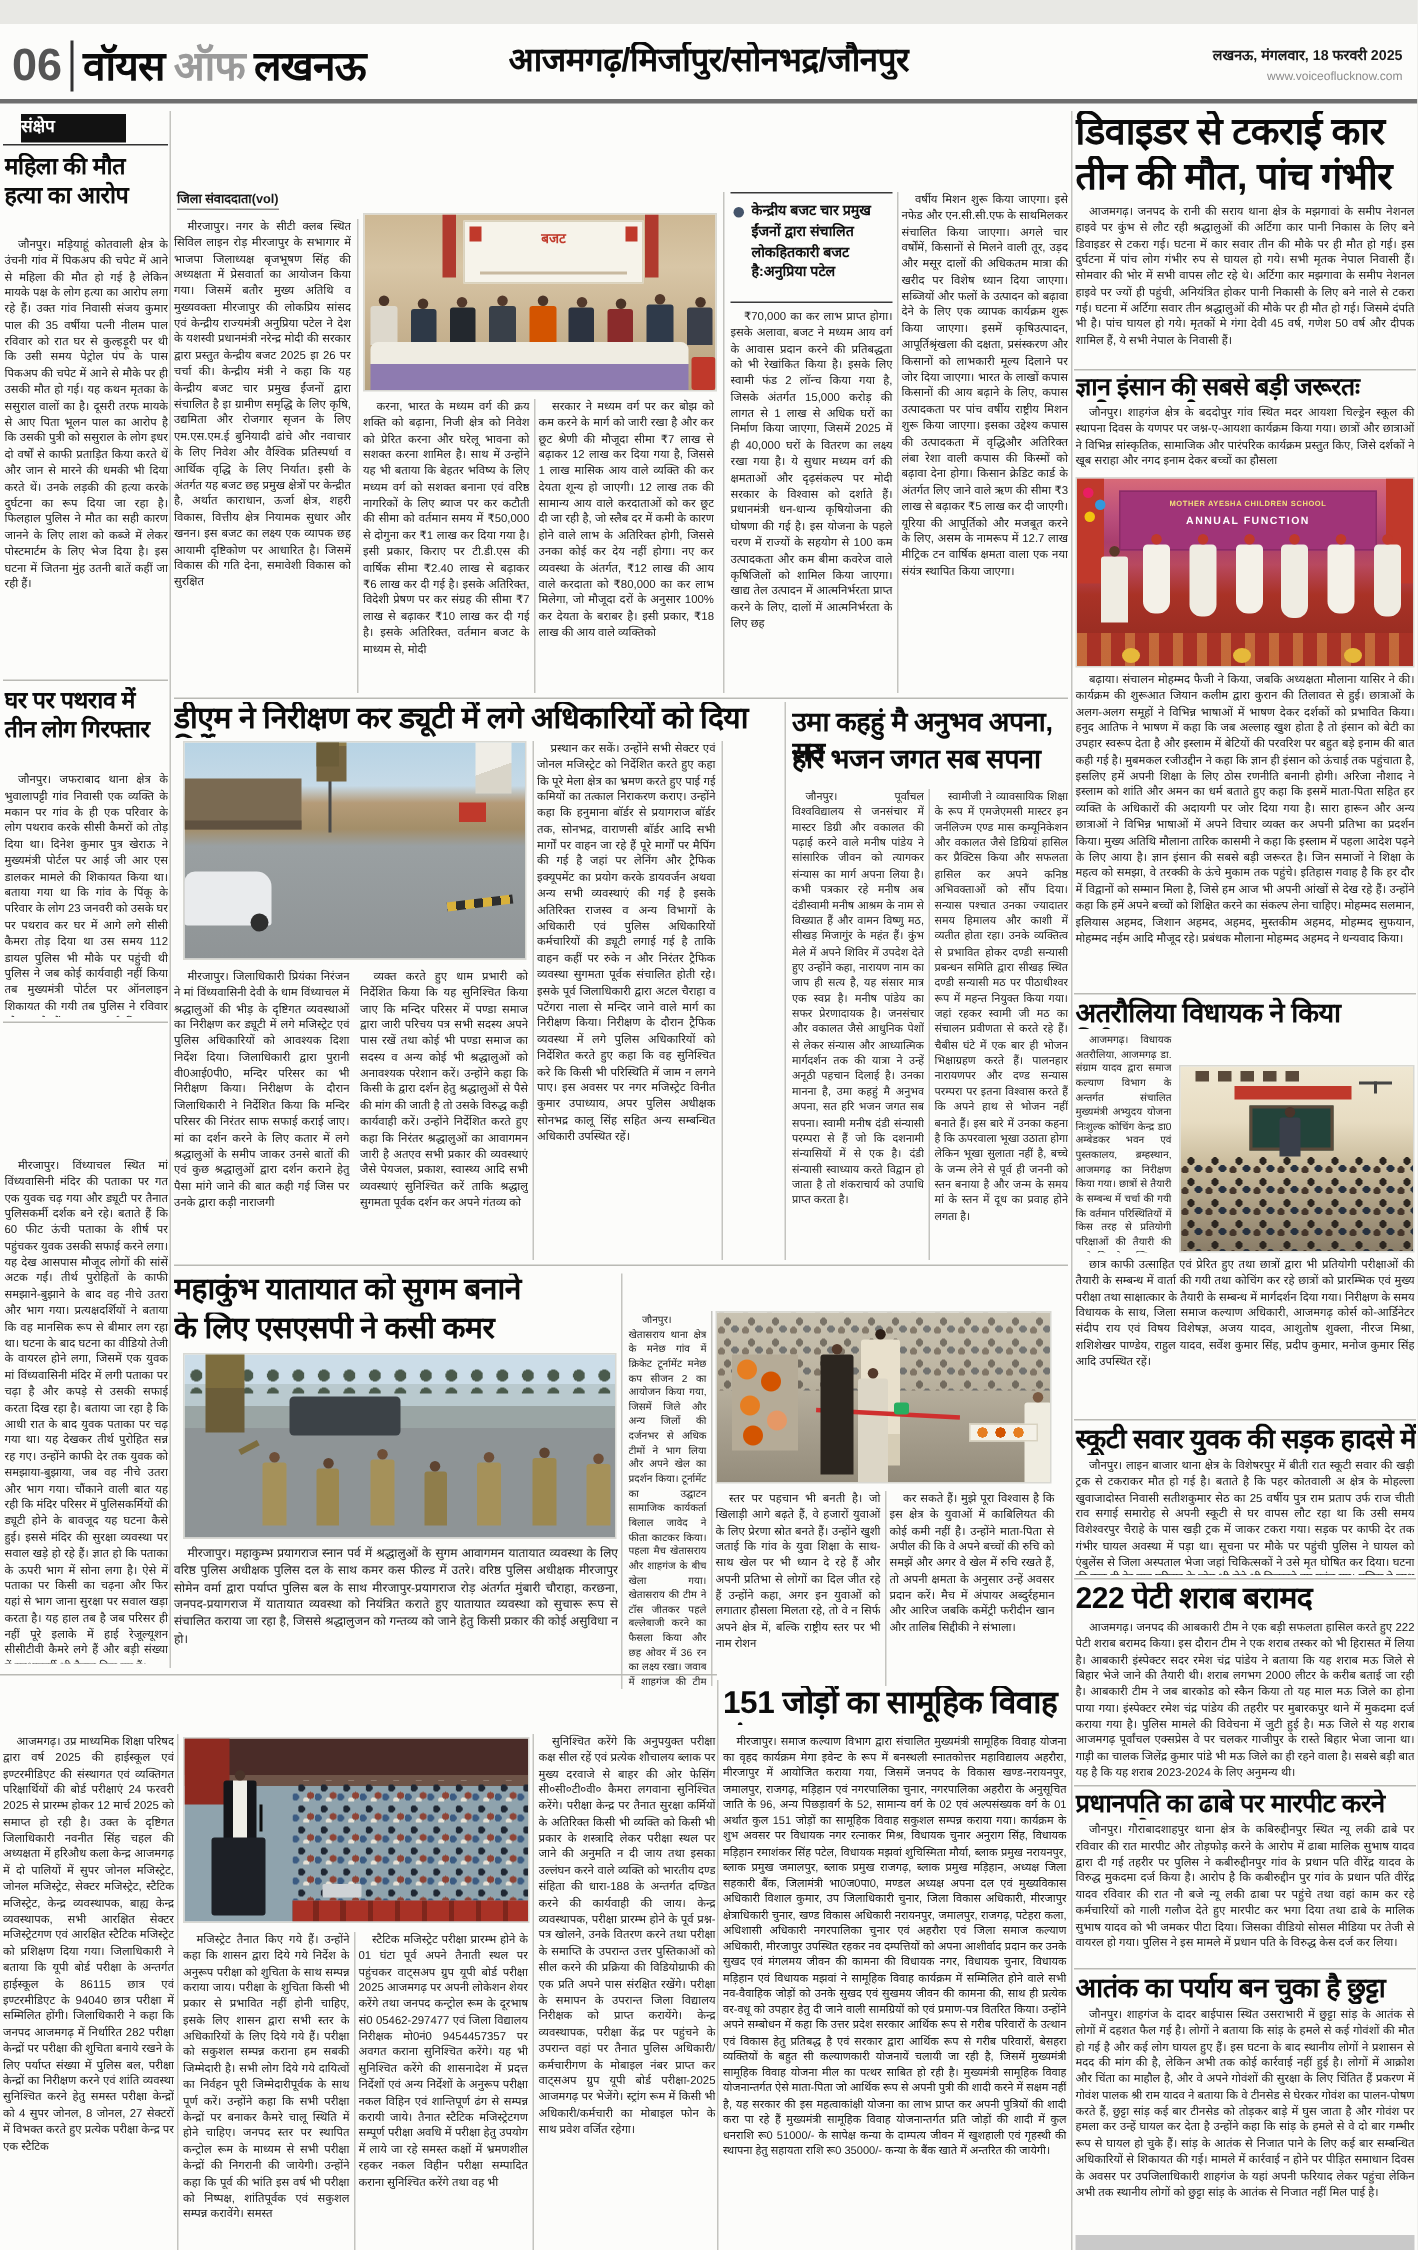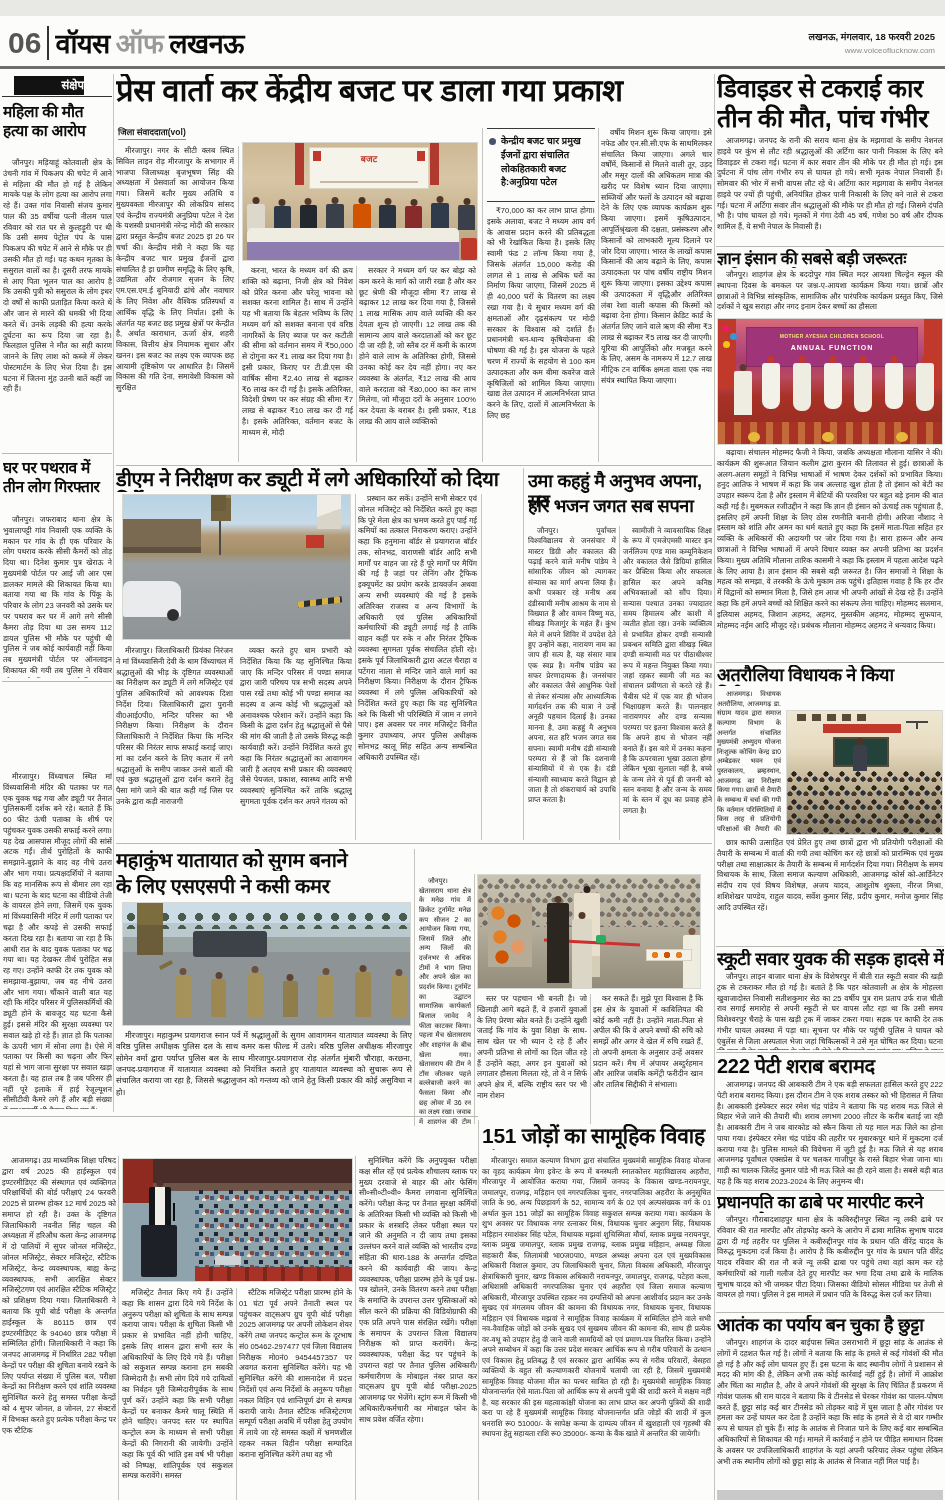--- a/index.html
+++ b/index.html
@@ -25,34 +25,35 @@
       radial-gradient(circle 2.4px at 2px 11px,#3b5b82 97%,transparent),
       radial-gradient(circle 2px at 9px 13px,#e7e2d6 97%,transparent);
     background-size:15px 14px;}
   .dots-trees{background-image:radial-gradient(circle 4px at 8px 6px,#4a5a4c 97%,transparent);background-size:17px 12px;}
   .masthead-name{font-weight:800;font-size:27px;letter-spacing:-0.5px;color:#0b0b0b;}
   .gray-word{color:#9a9a9a;}
   .quote-box{position:absolute;border-top:1.5px solid #3a3a3a;border-bottom:1.5px solid #3a3a3a;
      font-weight:bold;font-size:9.5px;line-height:1.45;padding:5px 2px 5px 14px;color:#101010;box-sizing:border-box;}
   .quote-box::before{content:"";position:absolute;left:2px;top:9px;width:7px;height:7px;border-radius:50%;background:#44546a;}
   .byline{font-size:8.5px;font-weight:bold;border-bottom:1px solid #8a8a8a;padding-bottom:2px;}
-  .briefs-tab{background:#121212;color:#fff;font-weight:bold;font-size:11.5px;text-align:right;line-height:19px;}
+  .briefs-tab{background:#121212;color:#fff;font-weight:bold;font-size:11.5px;text-align:left;line-height:19px;}
   .banner-txt{position:absolute;width:100%;text-align:center;font-weight:bold;}
 </style>
 </head>
 <body>
 
 <div class="page">
 
   <div class="abs" style="left:8px;top:8px;display:flex;align-items:baseline;gap:6px;">
     <span style="font-size:30px;font-weight:800;color:#555;border-right:2px solid #333;padding-right:6px;">06</span>
     <span class="masthead-name">वॉयस</span>
     <span class="masthead-name gray-word">ऑफ</span>
     <span class="masthead-name">लखनऊ</span>
   </div>
+  <div class="abs hl" style="left:50%;top:12px;transform:translateX(-50%);font-size:22px;">आजमगढ़/मिर्जापुर/सोनभद्र/जौनपुर</div>
   <div class="abs" style="right:10px;top:14px;text-align:right;">
     <div style="font-size:9.5px;font-weight:bold;">लखनऊ, मंगलवार, 18 फरवरी 2025</div>
     <div style="font-size:8px;color:#8a8a8a;margin-top:3px;">www.voiceoflucknow.com</div>
   </div>
   <div class="abs" style="left:0;top:50px;width:945px;height:3px;background:#6e6e6e;"></div>
 
   <div class="abs briefs-tab" style="left:14px;top:60px;width:70px;height:19px;">संक्षेप</div>
   <div class="rule-h" style="left:2px;top:80px;width:110px;background:#333;"></div>
 
   <div class="abs hl" style="left:3px;top:86px;width:109px;font-size:15.5px;line-height:1.25;">महिला की मौत हत्या का आरोप</div>
@@ -60,21 +61,20 @@
   <div class="rule-h" style="left:2px;top:437px;width:110px;"></div>
 
   <div class="abs hl" style="left:3px;top:442px;width:109px;font-size:15.5px;line-height:1.25;">घर पर पथराव में तीन लोग गिरफ्तार</div>
   <div class="col" style="left:3px;top:499px;width:109px;height:163px;">जौनपुर। जफराबाद थाना क्षेत्र के भुवालापट्टी गांव निवासी एक व्यक्ति के मकान पर गांव के ही एक परिवार के लोग पथराव करके सीसी कैमरों को तोड़ दिया था। दिनेश कुमार पुत्र खेराऊ ने मुख्यमंत्री पोर्टल पर आई जी आर एस डालकर मामले की शिकायत किया था। बताया गया था कि गांव के पिंकू के परिवार के लोग 23 जनवरी को उसके घर पर पथराव कर घर में आगे लगे सीसी कैमरा तोड़ दिया था उस समय 112 डायल पुलिस भी मौके पर पहुंची थी पुलिस ने जब कोई कार्यवाही नहीं किया तब मुख्यमंत्री पोर्टल पर ऑनलाइन शिकायत की गयी तब पुलिस ने रविवार को मामले में मुकदमा दर्ज किया था। थाना प्रभारी ने बताया कि सोमवार को उक्त मामले में आरोपी पिंटू, सन्दीप कुमार पुत्रगण राघव तथा रामचन्दर उर्फ सोनू को पुलिस ने गिरफ्तार कर लिया गया।</div>
   <div class="rule-h" style="left:2px;top:665px;width:110px;"></div>
 
   <div class="col" style="left:3px;top:756px;width:109px;height:337px;">मीरजापुर। विंध्याचल स्थित मां विंध्यवासिनी मंदिर की पताका पर गत एक युवक चढ़ गया और ड्यूटी पर तैनात पुलिसकर्मी दर्शक बने रहे। बताते हैं कि 60 फीट ऊंची पताका के शीर्ष पर पहुंचकर युवक उसकी सफाई करने लगा। यह देख आसपास मौजूद लोगों की सांसें अटक गईं। तीर्थ पुरोहितों के काफी समझाने-बुझाने के बाद वह नीचे उतरा और भाग गया। प्रत्यक्षदर्शियों ने बताया कि वह मानसिक रूप से बीमार लग रहा था। घटना के बाद घटना का वीडियो तेजी के वायरल होने लगा, जिसमें एक युवक मां विंध्यवासिनी मंदिर में लगी पताका पर चढ़ा है और कपड़े से उसकी सफाई करता दिख रहा है। बताया जा रहा है कि आधी रात के बाद युवक पताका पर चढ़ गया था। यह देखकर तीर्थ पुरोहित सन्न रह गए। उन्होंने काफी देर तक युवक को समझाया-बुझाया, जब वह नीचे उतरा और भाग गया। चौंकाने वाली बात यह रही कि मंदिर परिसर में पुलिसकर्मियों की ड्यूटी होने के बावजूद यह घटना कैसे हुई। इससे मंदिर की सुरक्षा व्यवस्था पर सवाल खड़े हो रहे हैं। ज्ञात हो कि पताका के ऊपरी भाग में सोना लगा है। ऐसे में पताका पर किसी का चढ़ना और फिर यहां से भाग जाना सुरक्षा पर सवाल खड़ा करता है। यह हाल तब है जब परिसर ही नहीं पूरे इलाके में हाई रेजूल्यूशन सीसीटीवी कैमरे लगे हैं और बड़ी संख्या में सुरक्षाकर्मी भी तैनात किए गए हैं।</div>
 
   <div class="rule-v" style="left:113px;top:58px;height:1038px;"></div>
 
-  <div class="abs hl" style="left:116px;top:58px;width:596px;height:47px;font-size:31px;">प्रेस वार्ता कर केंद्रीय बजट पर डाला गया प्रकाश</div>
   <div class="abs byline" style="left:118px;top:110px;">जिला संवाददाता(vol)</div>
 
   <div class="photo" style="left:242px;top:126px;width:236px;height:119px;background:linear-gradient(180deg,#cdb894 0%,#d8c6a6 30%,#c9b492 62%,#b5a27f 100%);">
     <span class="abs" style="left:52px;top:0;width:9px;height:42px;background:#b03a2e;"></span>
     <span class="abs" style="right:38px;top:0;width:9px;height:42px;background:#b03a2e;"></span>
     <span class="abs" style="left:66px;top:4px;width:118px;height:40px;background:#f6f3ea;border:1px solid #d9d2bd;">
       <span class="banner-txt" style="top:4px;font-size:9px;color:#c0392b;">बजट</span>
       <span class="abs" style="left:3px;top:3px;width:8px;height:10px;background:#c0392b;"></span>
       <span class="abs" style="right:3px;top:3px;width:8px;height:10px;background:#c0392b;"></span>
       <span class="abs" style="left:10px;bottom:5px;width:98px;height:2px;background:#c8b9a0;"></span>
@@ -200,21 +200,21 @@
   <div class="col" style="left:482px;top:1140px;width:229px;height:330px;font-size:7.4px;">मीरजापुर। समाज कल्याण विभाग द्वारा संचालित मुख्यमंत्री सामूहिक विवाह योजना का वृहद कार्यक्रम मेगा इवेन्ट के रूप में बनस्थली स्नातकोत्तर महाविद्यालय अहरौरा, मीरजापुर में आयोजित कराया गया, जिसमें जनपद के विकास खण्ड-नरायनपुर, जमालपुर, राजगढ़, मड़िहान एवं नगरपालिका चुनार, नगरपालिका अहरौरा के अनुसूचित जाति के 96, अन्य पिछड़ावर्ग के 52, सामान्य वर्ग के 02 एवं अल्पसंख्यक वर्ग के 01 अर्थात कुल 151 जोड़ों का सामूहिक विवाह सकुशल सम्पन्न कराया गया। कार्यक्रम के शुभ अवसर पर विधायक नगर रत्नाकर मिश्र, विधायक चुनार अनुराग सिंह, विधायक मड़िहान रमाशंकर सिंह पटेल, विधायक मझवां शुचिस्मिता मौर्या, ब्लाक प्रमुख नरायनपुर, ब्लाक प्रमुख जमालपुर, ब्लाक प्रमुख राजगढ़, ब्लाक प्रमुख मड़िहान, अध्यक्ष जिला सहकारी बैंक, जिलामंत्री भा0ज0पा0, मण्डल अध्यक्ष अपना दल एवं मुख्यविकास अधिकारी विशाल कुमार, उप जिलाधिकारी चुनार, जिला विकास अधिकारी, मीरजापुर क्षेत्राधिकारी चुनार, खण्ड विकास अधिकारी नरायनपुर, जमालपुर, राजगढ़, पटेहरा कला, अधिशासी अधिकारी नगरपालिका चुनार एवं अहरौरा एवं जिला समाज कल्याण अधिकारी, मीरजापुर उपस्थित रहकर नव दम्पत्तियों को अपना आशीर्वाद प्रदान कर उनके सुखद एवं मंगलमय जीवन की कामना की विधायक नगर, विधायक चुनार, विधायक मड़िहान एवं विधायक मझवां ने सामूहिक विवाह कार्यक्रम में सम्मिलित होने वाले सभी नव-वैवाहिक जोड़ों को उनके सुखद एवं सुखमय जीवन की कामना की, साथ ही प्रत्येक वर-वधू को उपहार हेतु दी जाने वाली सामग्रियों को एवं प्रमाण-पत्र वितरित किया। उन्होंने अपने सम्बोधन में कहा कि उत्तर प्रदेश सरकार आर्थिक रूप से गरीब परिवारों के उत्थान एवं विकास हेतु प्रतिबद्ध है एवं सरकार द्वारा आर्थिक रूप से गरीब परिवारों, बेसहरा व्यक्तियों के बहुत सी कल्याणकारी योजनायें चलायी जा रही है, जिसमें मुख्यमंत्री सामूहिक विवाह योजना मील का पत्थर साबित हो रही है। मुख्यमंत्री सामूहिक विवाह योजनान्तर्गत ऐसे माता-पिता जो आर्थिक रूप से अपनी पुत्री की शादी करने में सक्षम नहीं है, यह सरकार की इस महत्वाकांक्षी योजना का लाभ प्राप्त कर अपनी पुत्रियों की शादी करा पा रहे हैं मुख्यमंत्री सामूहिक विवाह योजनान्तर्गत प्रति जोड़ों की शादी में कुल धनराशि रू0 51000/- के सापेक्ष कन्या के दाम्पत्य जीवन में खुशहाली एवं गृहस्थी की स्थापना हेतु सहायता राशि रू0 35000/- कन्या के बैंक खाते में अन्तरित की जायेगी।</div>
 
   <div class="rule-v" style="left:714px;top:58px;height:1437px;"></div>
 
   <div class="abs hl" style="left:717px;top:88px;width:227px;font-size:25px;">तीन की मौत, पांच गंभीर</div>
   <div class="abs hl" style="left:717px;top:58px;width:227px;font-size:25px;">डिवाइडर से टकराई कार</div>
   <div class="col" style="left:717px;top:120px;width:226px;height:108px;">आजमगढ़। जनपद के रानी की सराय थाना क्षेत्र के मझगावां के समीप नेशनल हाइवे पर कुंभ से लौट रही श्रद्धालुओं की अर्टिगा कार पानी निकास के लिए बने डिवाइडर से टकरा गई। घटना में कार सवार तीन की मौके पर ही मौत हो गई। इस दुर्घटना में पांच लोग गंभीर रुप से घायल हो गये। सभी मृतक नेपाल निवासी हैं। सोमवार की भोर में सभी वापस लौट रहे थे। अर्टिगा कार मझगावा के समीप नेशनल हाइवे पर ज्यों ही पहुंची, अनियंत्रित होकर पानी निकासी के लिए बने नाले से टकरा गई। घटना में अर्टिगा सवार तीन श्रद्धालुओं की मौके पर ही मौत हो गई। जिसमे दंपति भी है। पांच घायल हो गये। मृतकों मे गंगा देवी 45 वर्ष, गणेश 50 वर्ष और दीपक शामिल हैं, ये सभी नेपाल के निवासी हैं।</div>
   <div class="rule-h" style="left:716px;top:230px;width:228px;"></div>
 
   <div class="abs hl" style="left:717px;top:233px;width:227px;height:19px;font-size:16.5px;">ज्ञान इंसान की सबसे बड़ी जरूरतः तारिक कासमी</div>
-  <div class="col" style="left:717px;top:254px;width:226px;height:46px;">जौनपुर। शाहगंज क्षेत्र के बददोपुर गांव स्थित मदर आयशा चिल्ड्रेन स्कूल की स्थापना दिवस के बमकल पर जश्न-ए-आयशा कार्यक्रम किया गया। छात्रों और छात्राओं ने विभिन्न सांस्कृतिक, सामाजिक और पारंपरिक कार्यक्रम प्रस्तुत किए, जिसे दर्शकों ने खूब सराहा और नगद इनाम देकर बच्चों का हौसला</div>
+  <div class="col" style="left:717px;top:254px;width:226px;height:46px;">जौनपुर। शाहगंज क्षेत्र के बददोपुर गांव स्थित मदर आयशा चिल्ड्रेन स्कूल की स्थापना दिवस के यणपर पर जश्न-ए-आयशा कार्यक्रम किया गया। छात्रों और छात्राओं ने विभिन्न सांस्कृतिक, सामाजिक और पारंपरिक कार्यक्रम प्रस्तुत किए, जिसे दर्शकों ने खूब सराहा और नगद इनाम देकर बच्चों का हौसला</div>
 
   <div class="photo" style="left:717px;top:302px;width:226px;height:127px;background:linear-gradient(180deg,#d86a78 0%,#bb4f7c 20%,#a93e6e 34%,#b8495f 46%,#a93226 62%,#8e2a20 100%);">
     <span class="abs" style="left:0;top:0;width:18px;height:70px;background:#c0392b;"></span>
     <span class="abs" style="right:0;top:0;width:18px;height:70px;background:#c0392b;"></span>
     <span class="abs" style="left:28px;top:8px;width:170px;height:38px;background:#a03478;border:1px solid #8a2b66;">
       <span class="banner-txt" style="top:5px;font-size:5px;color:#f3e27a;letter-spacing:.4px;">MOTHER AYESHA CHILDREN SCHOOL</span>
       <span class="banner-txt" style="top:16px;font-size:7px;color:#ffffff;letter-spacing:1px;">ANNUAL FUNCTION</span>
     </span>
     <span class="abs" style="left:4px;top:6px;width:7px;height:7px;border-radius:50%;background:#e91e63;"></span>
     <span class="abs" style="left:12px;top:14px;width:7px;height:7px;border-radius:50%;background:#3498db;"></span>

